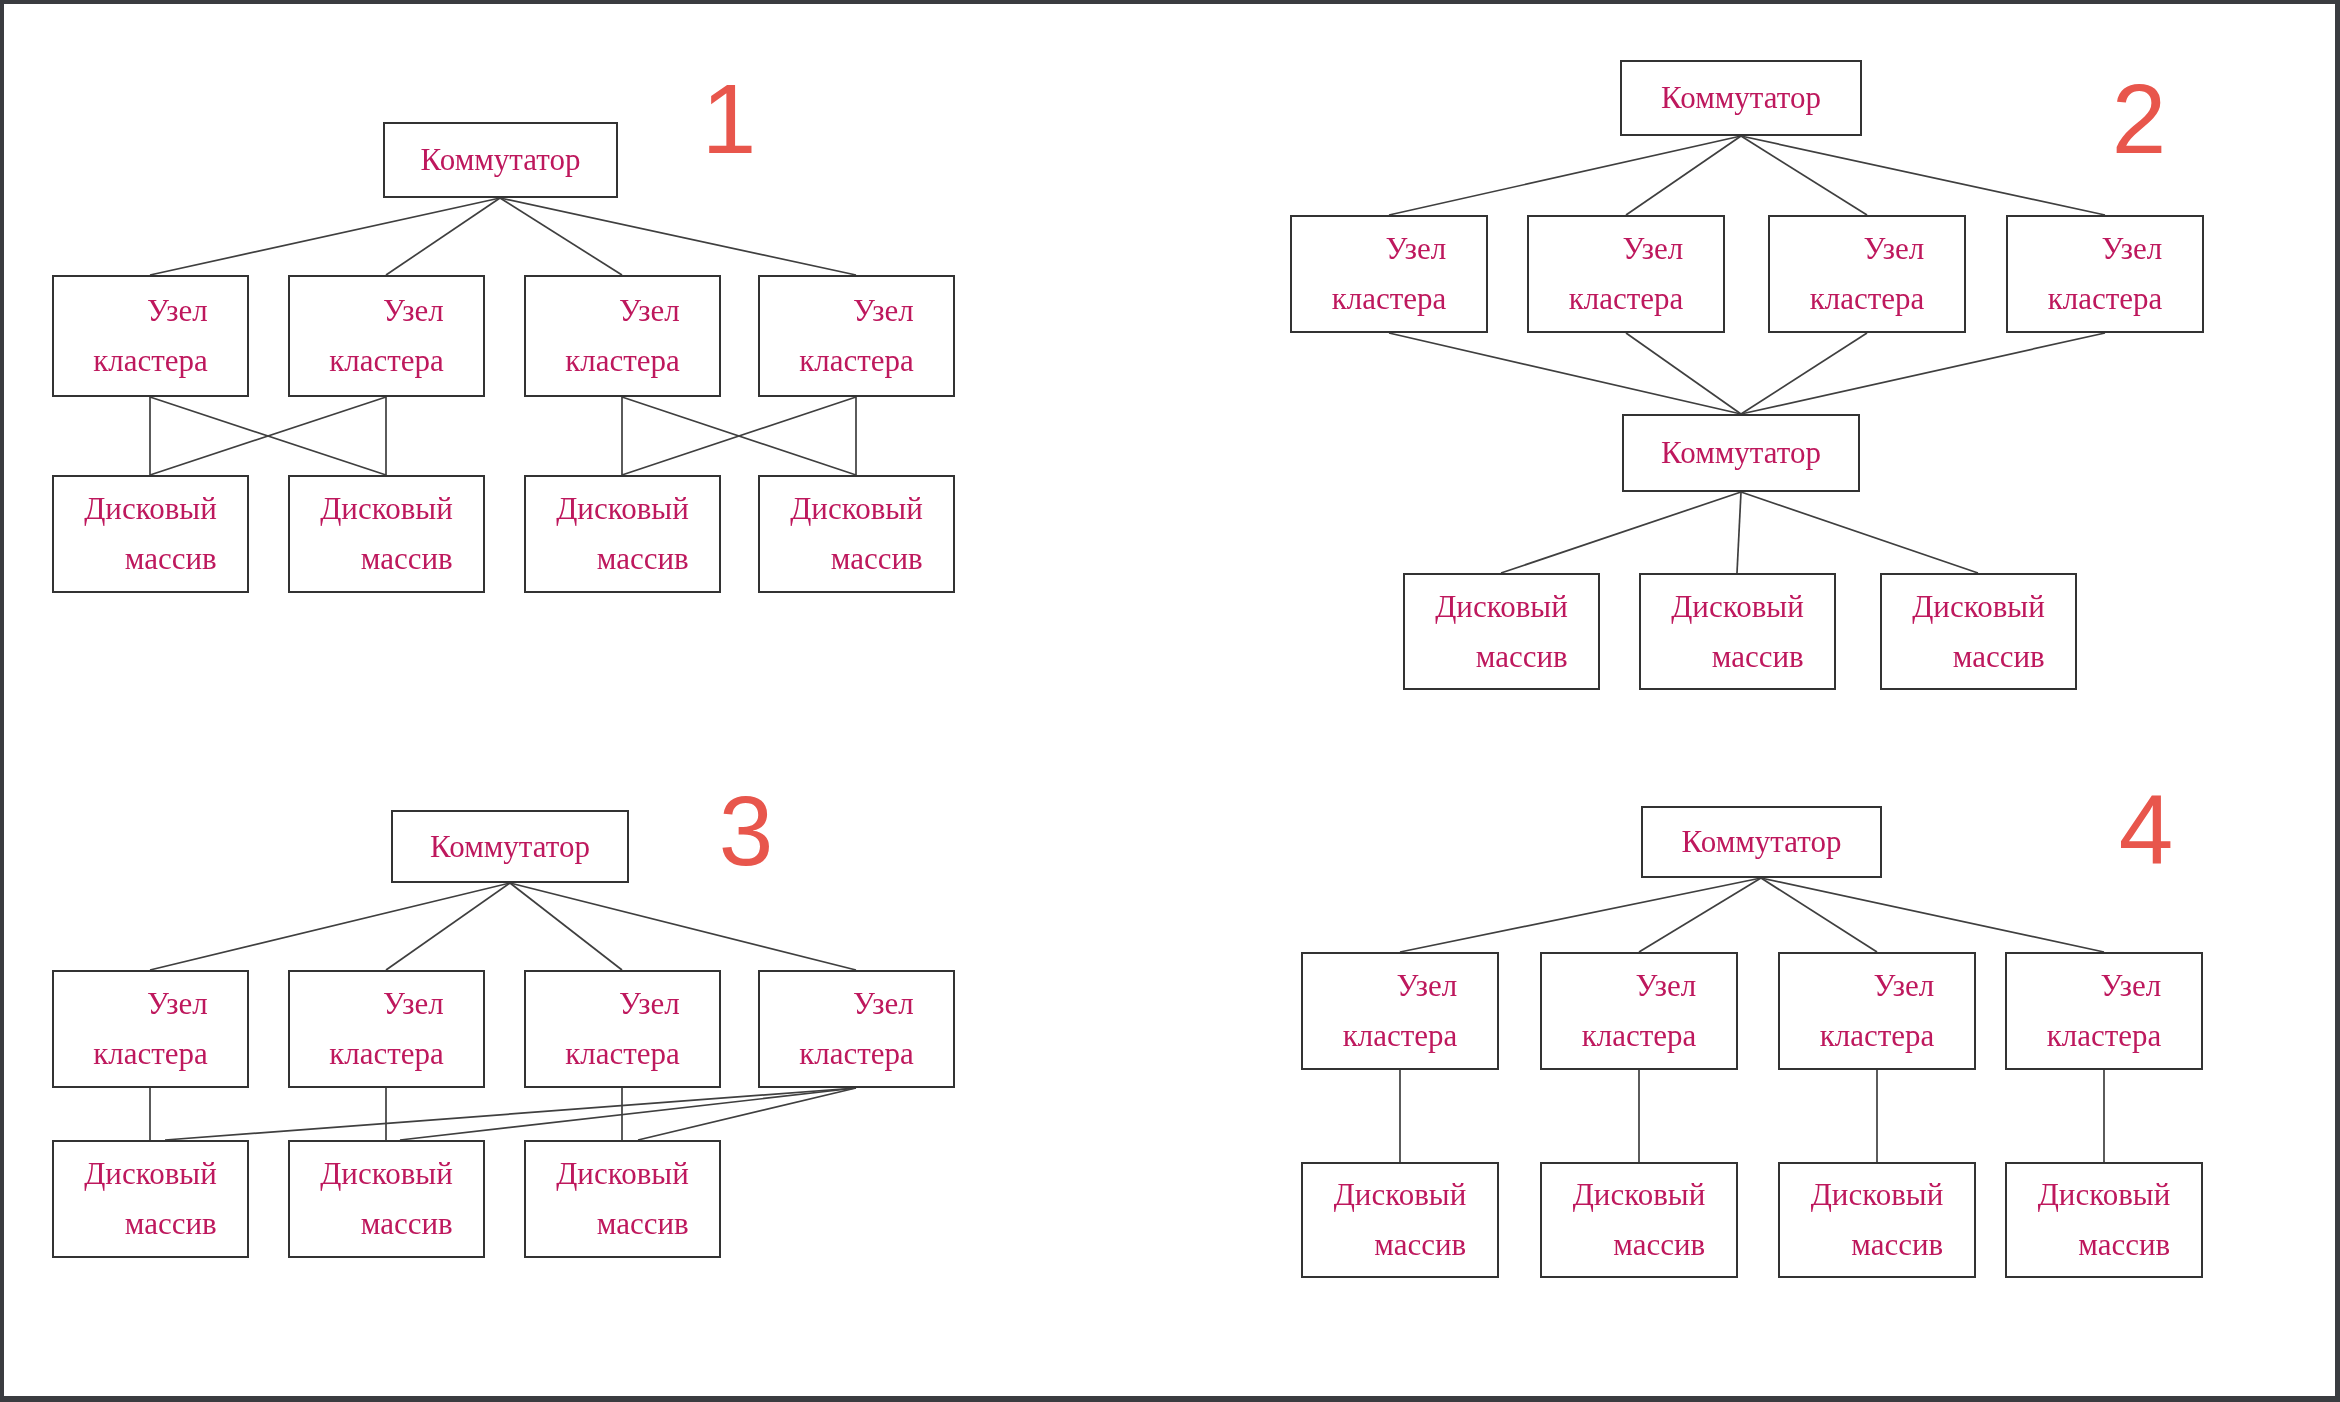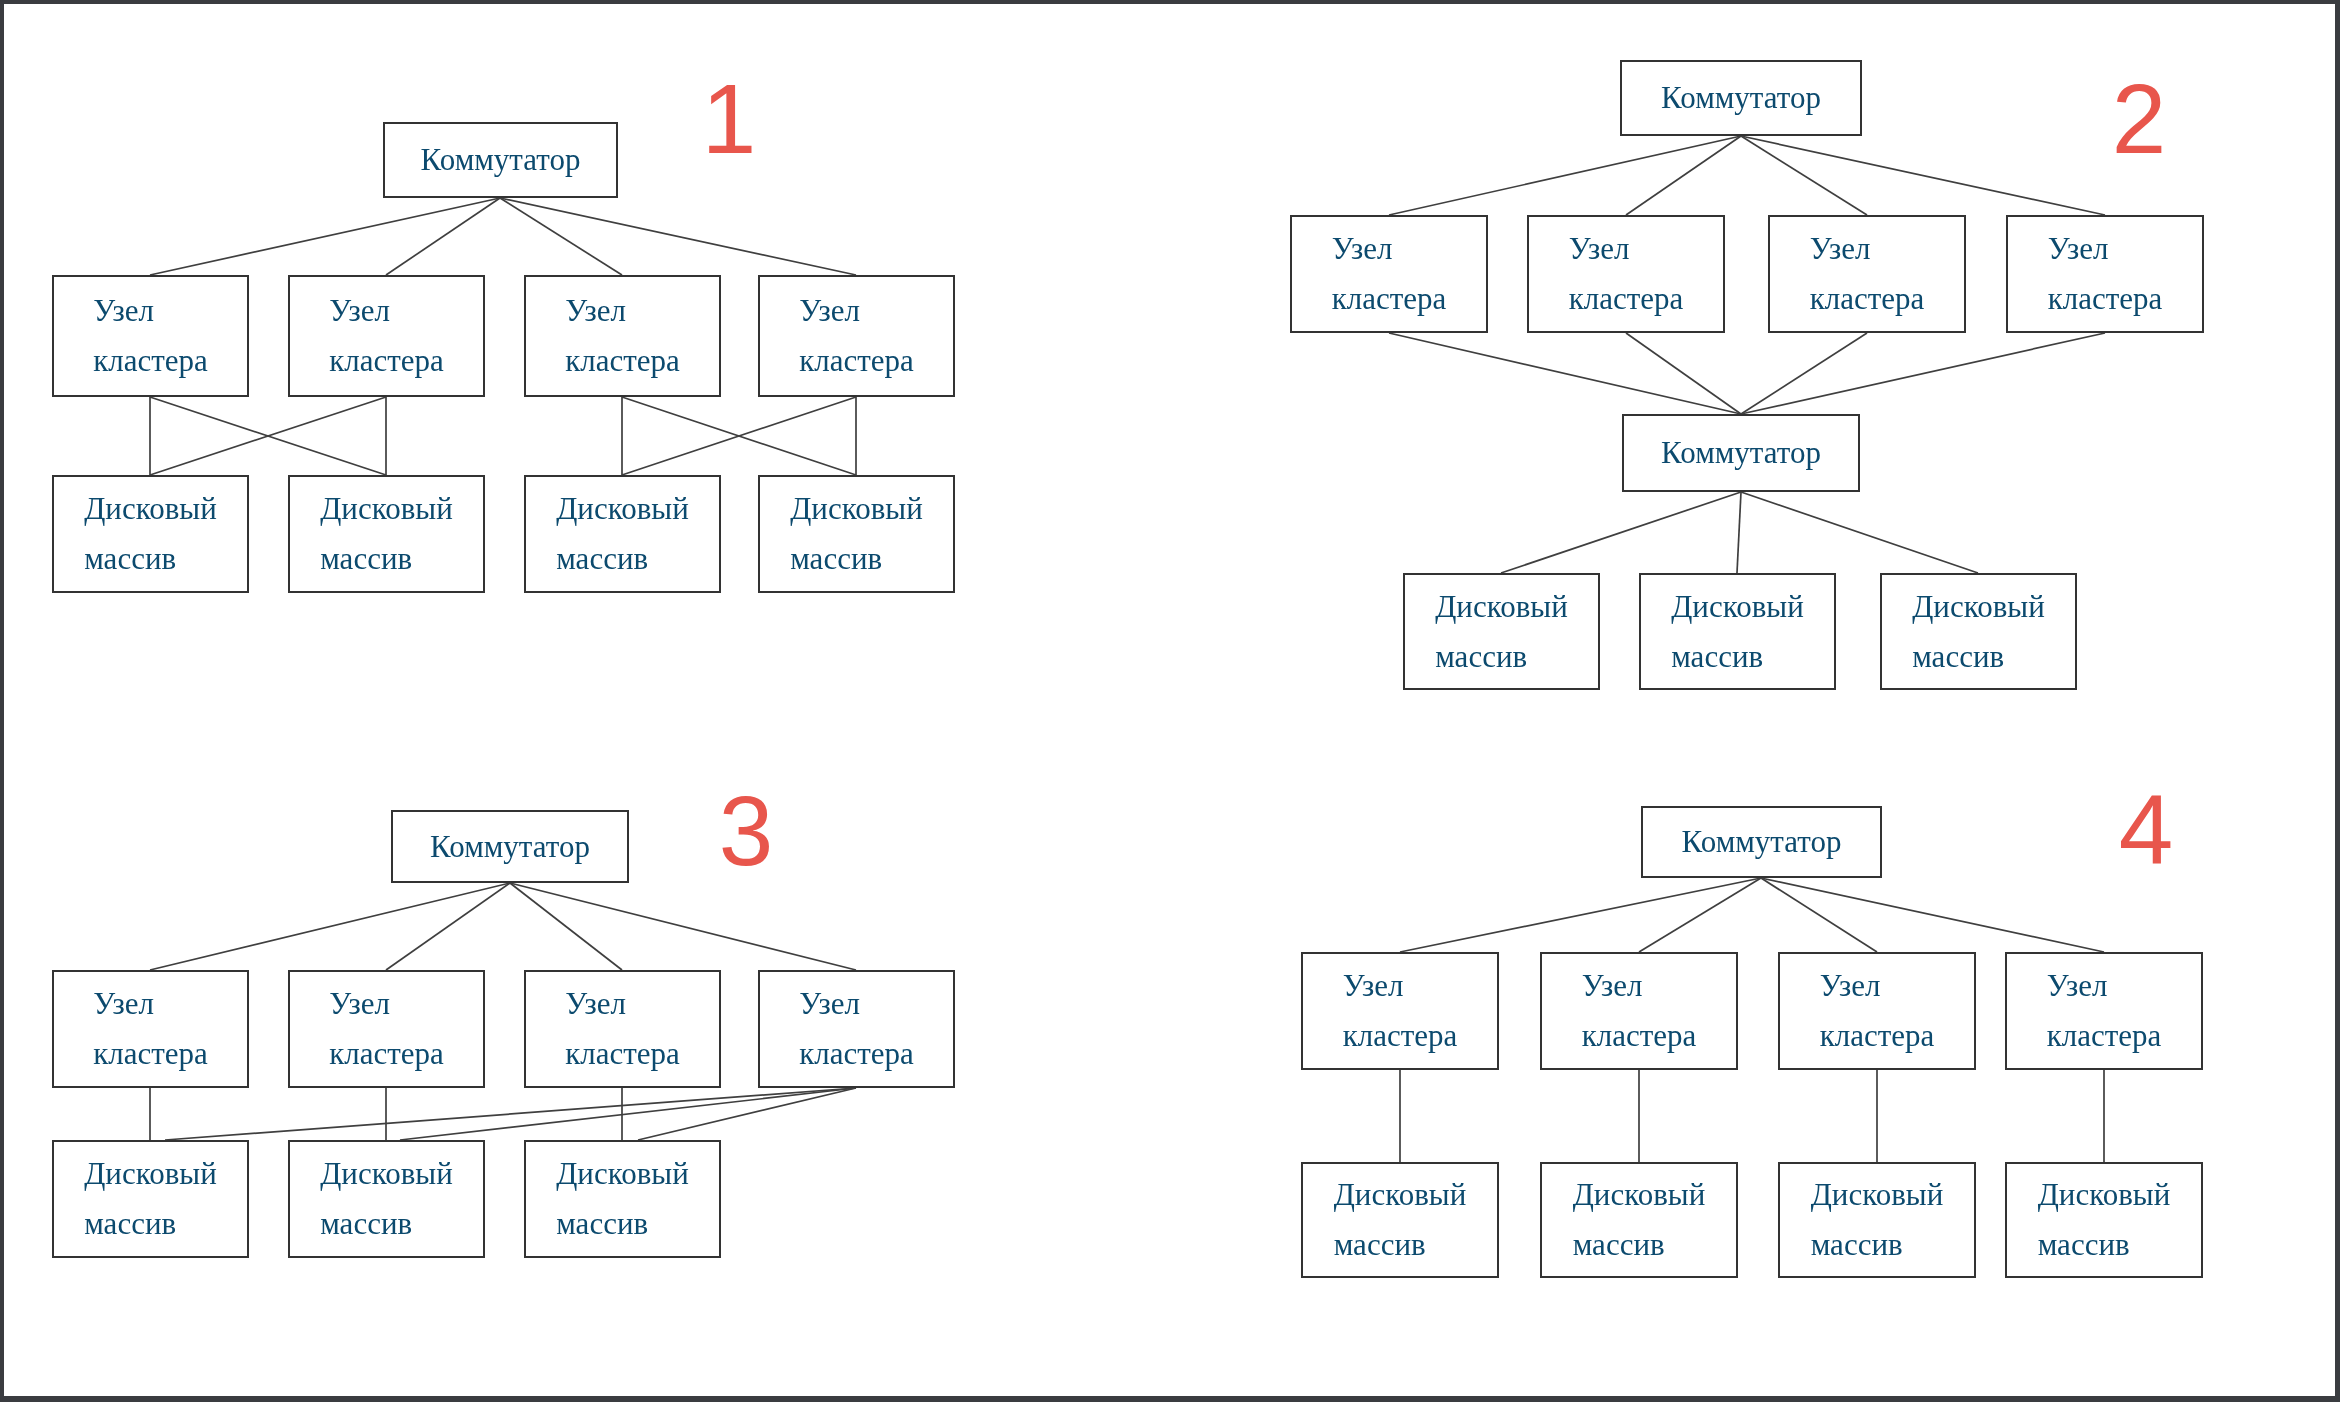--- a/index.html
+++ b/index.html
@@ -12,22 +12,22 @@
     position:absolute; inset:0; z-index:10; pointer-events:none;
     border-top:4px solid #3a3c40; border-left:4px solid #3a3c40;
     border-right:5px solid #3a3c40; border-bottom:6px solid #3a3c40;
   }
   svg.wires { position:absolute; left:0; top:0; z-index:0; }
   svg.wires line { stroke:#3f3f3f; stroke-width:1.7; }
   .box {
     position:absolute; z-index:1; box-sizing:border-box;
     background:#ffffff; border:2px solid #333333;
     display:flex; align-items:center; justify-content:center;
-    text-align:left; white-space:pre-line;
-    font-size:31px; line-height:1.6; color:#0c4a6e;
+    text-align:right; white-space:pre-line;
+    font-size:31px; line-height:1.6; color:#be185d;
   }
   .num {
     position:absolute; z-index:2; width:100px; text-align:center;
     font-family:"Liberation Sans", sans-serif;
     font-size:98px; font-weight:500; line-height:1; color:#e8564c;
   }
 </style>
 </head>
 <body>
 

